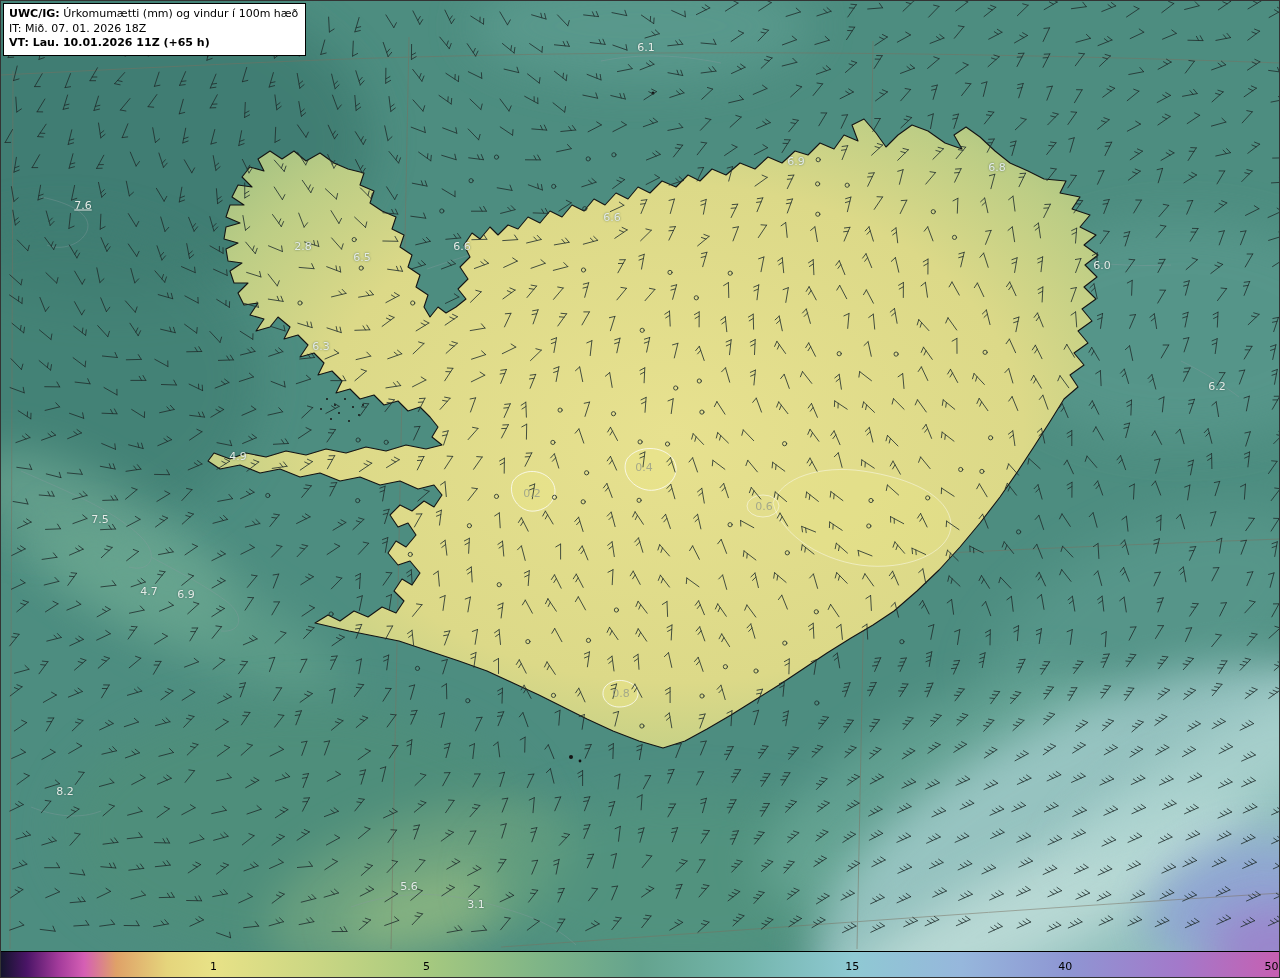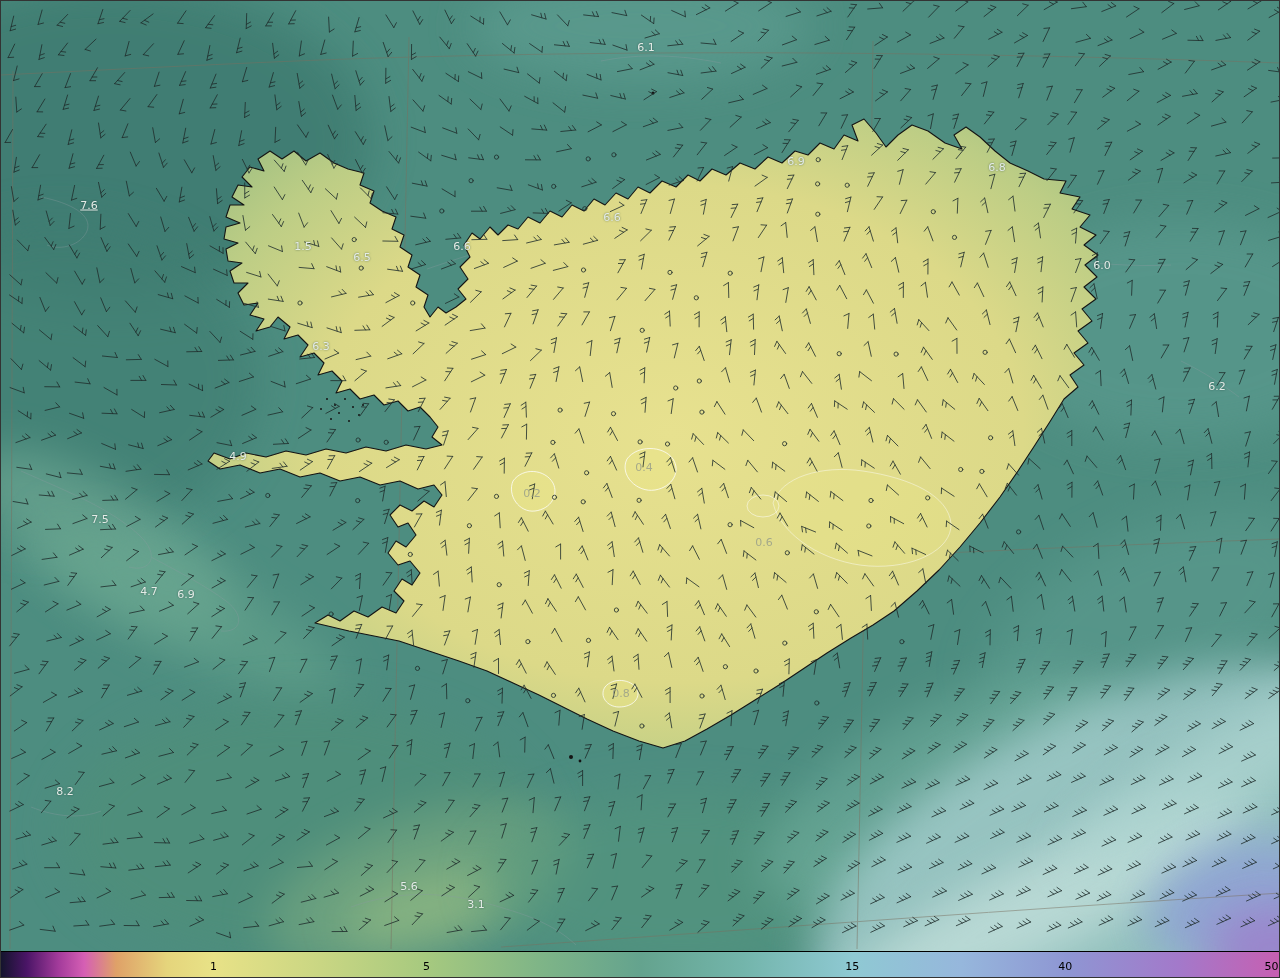--- a/index.html
+++ b/index.html
@@ -200,42 +200,49 @@
           <circle cx="701.0" cy="695.0" r="2.1"></circle>
           <circle cx="815.8" cy="702.0" r="2.1"></circle>
           <circle cx="640.9" cy="725.0" r="2.1"></circle>
         </g>
     </svg>
 
     <div class="label-layer">
         <div class="contour-label light" style="left: 645px; top: 46px;">6.1</div>
         <div class="contour-label light" style="left: 795px; top: 160px;">6.9</div>
         <div class="contour-label light" style="left: 996px; top: 166px;">6.8</div>
-        <div class="contour-label light" style="left: 88px; top: 204px; text-decoration: underline;">7.6</div>
-        <div class="contour-label light" style="left: 302px; top: 245px;">1.5</div>
+        <div class="contour-label light" style="left: 82px; top: 204px; text-decoration: underline;">7.6</div>
+        <div class="contour-label light" style="left: 302px; top: 245px;">2.8</div>
         <div class="contour-label light" style="left: 361px; top: 256px;">6.5</div>
         <div class="contour-label light" style="left: 461px; top: 245px;">6.6</div>
         <div class="contour-label light" style="left: 611px; top: 216px;">6.6</div>
         <div class="contour-label light" style="left: 1101px; top: 264px;">6.0</div>
         <div class="contour-label light" style="left: 320px; top: 345px;">6.3</div>
         <div class="contour-label light" style="left: 1216px; top: 385px;">6.2</div>
         <div class="contour-label light" style="left: 237px; top: 455px;">4.9</div>
         <div class="contour-label light" style="left: 99px; top: 518px;">7.5</div>
         <div class="contour-label light" style="left: 148px; top: 590px;">4.7</div>
         <div class="contour-label light" style="left: 185px; top: 593px;">6.9</div>
         <div class="contour-label faint" style="left: 643px; top: 466px;">0.4</div>
         <div class="contour-label faint" style="left: 531px; top: 492px;">0.2</div>
-        <div class="contour-label faint" style="left: 763px; top: 505px; margin-top: 36px;">0.6</div>
+        <div class="contour-label faint" style="left: 763px; top: 505px;">0.6</div>
         <div class="contour-label faint" style="left: 620px; top: 692px;">0.8</div>
         <div class="contour-label light" style="left: 64px; top: 790px;">8.2</div>
         <div class="contour-label light" style="left: 408px; top: 885px;">5.6</div>
         <div class="contour-label light" style="left: 475px; top: 903px;">3.1</div>
       </div>
   </div>
 
+  <div class="title-box">
+    <div>
+      <span class="b">UWC/IG:</span><span> Úrkomumætti (mm) og vindur í 100m hæð</span>
+    </div>
+    <div>IT: Mið. 07. 01. 2026 18Z</div>
+    <div class="b">VT: Lau. 10.01.2026 11Z (+65 h)</div>
+  </div>
 
   <div class="colorbar">
     <div class="cb-grad" style="background: linear-gradient(to right, rgb(20, 20, 45) 0%, rgb(74, 21, 102) 2%, rgb(163, 59, 155) 4.5%, rgb(213, 95, 180) 6.5%, rgb(223, 161, 104) 9%, rgb(229, 213, 124) 13%, rgb(232, 226, 135) 16.6%, rgb(201, 214, 131) 25%, rgb(166, 201, 127) 33.3%, rgb(127, 181, 135) 42%, rgb(100, 163, 142) 50%, rgb(115, 181, 171) 58%, rgb(143, 201, 211) 66.6%, rgb(150, 183, 220) 75%, rgb(142, 150, 211) 83.3%, rgb(163, 121, 202) 92%, rgb(199, 95, 177) 100%);"></div>
     <div class="cb-ticks">
         <div class="cb-tick" style="left: 16.6%;">1</div>
         <div class="cb-tick" style="left: 33.25%;">5</div>
         <div class="cb-tick" style="left: 49.85%; margin-top: 36px;">10</div>
         <div class="cb-tick" style="left: 66.5%;">15</div>
         <div class="cb-tick" style="left: 83.15%;">40</div>
         <div class="cb-tick" style="left: 99.8%; transform: translate(-100%, -50%);">50</div>

